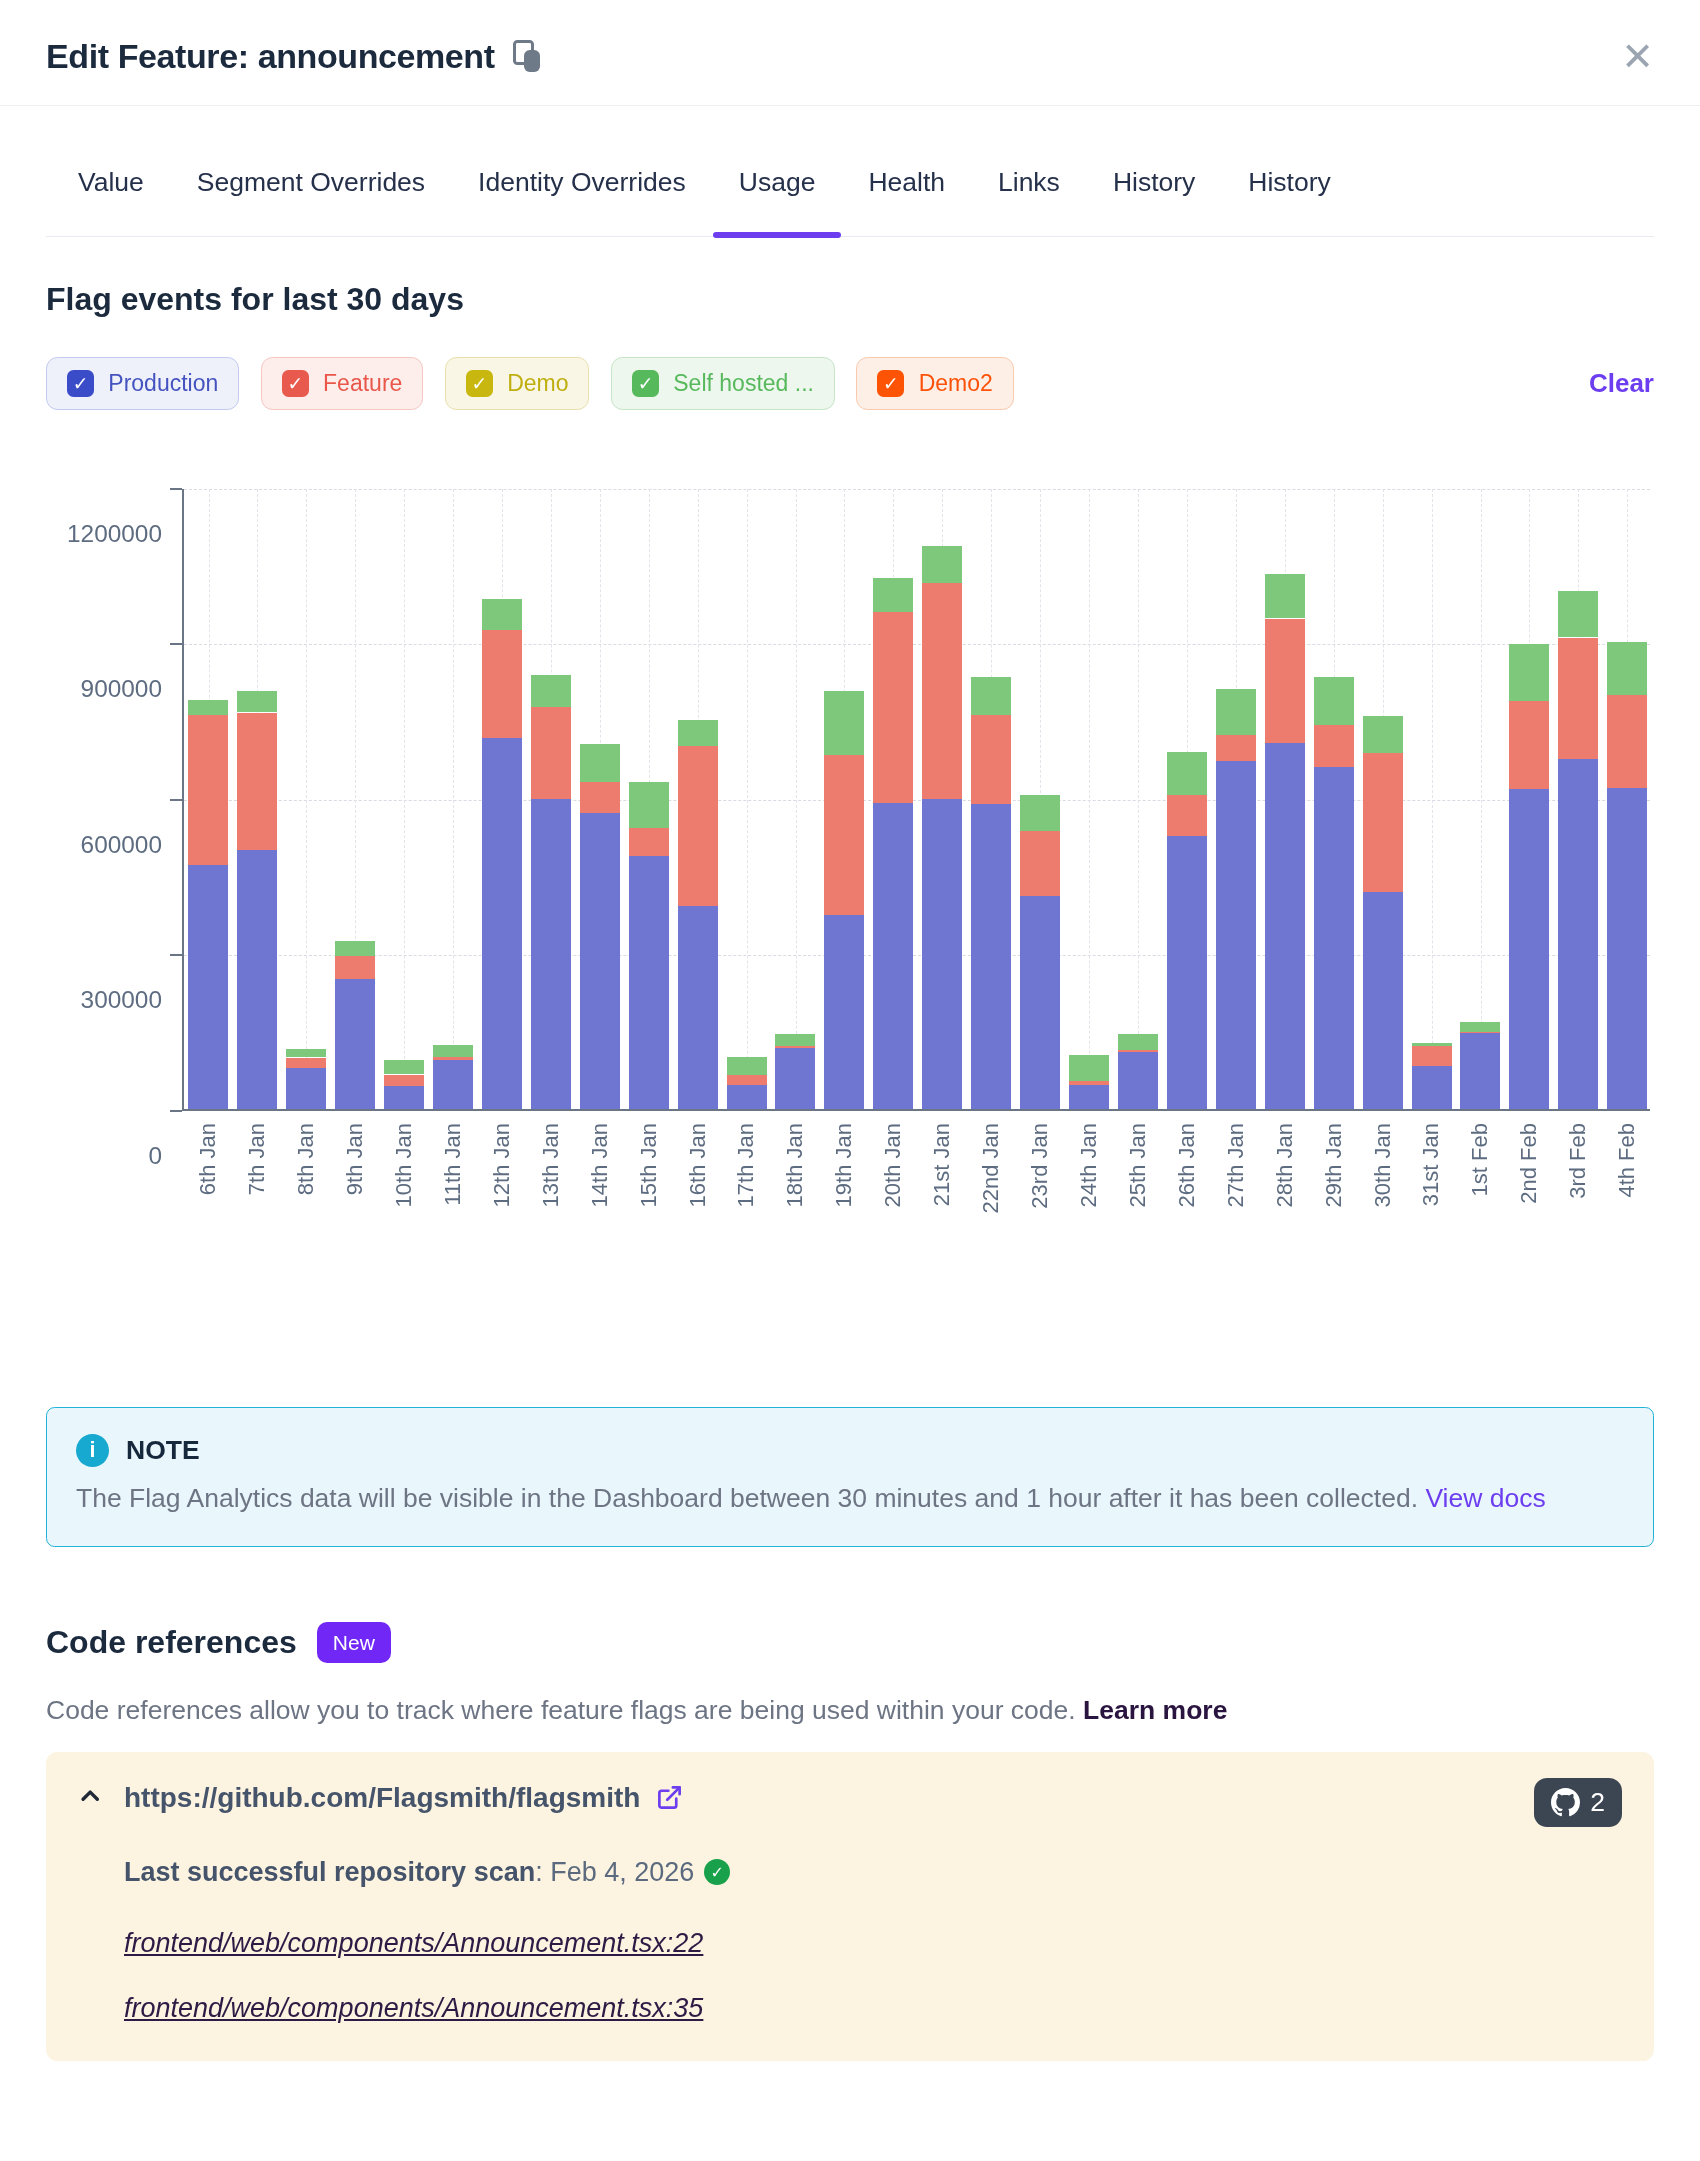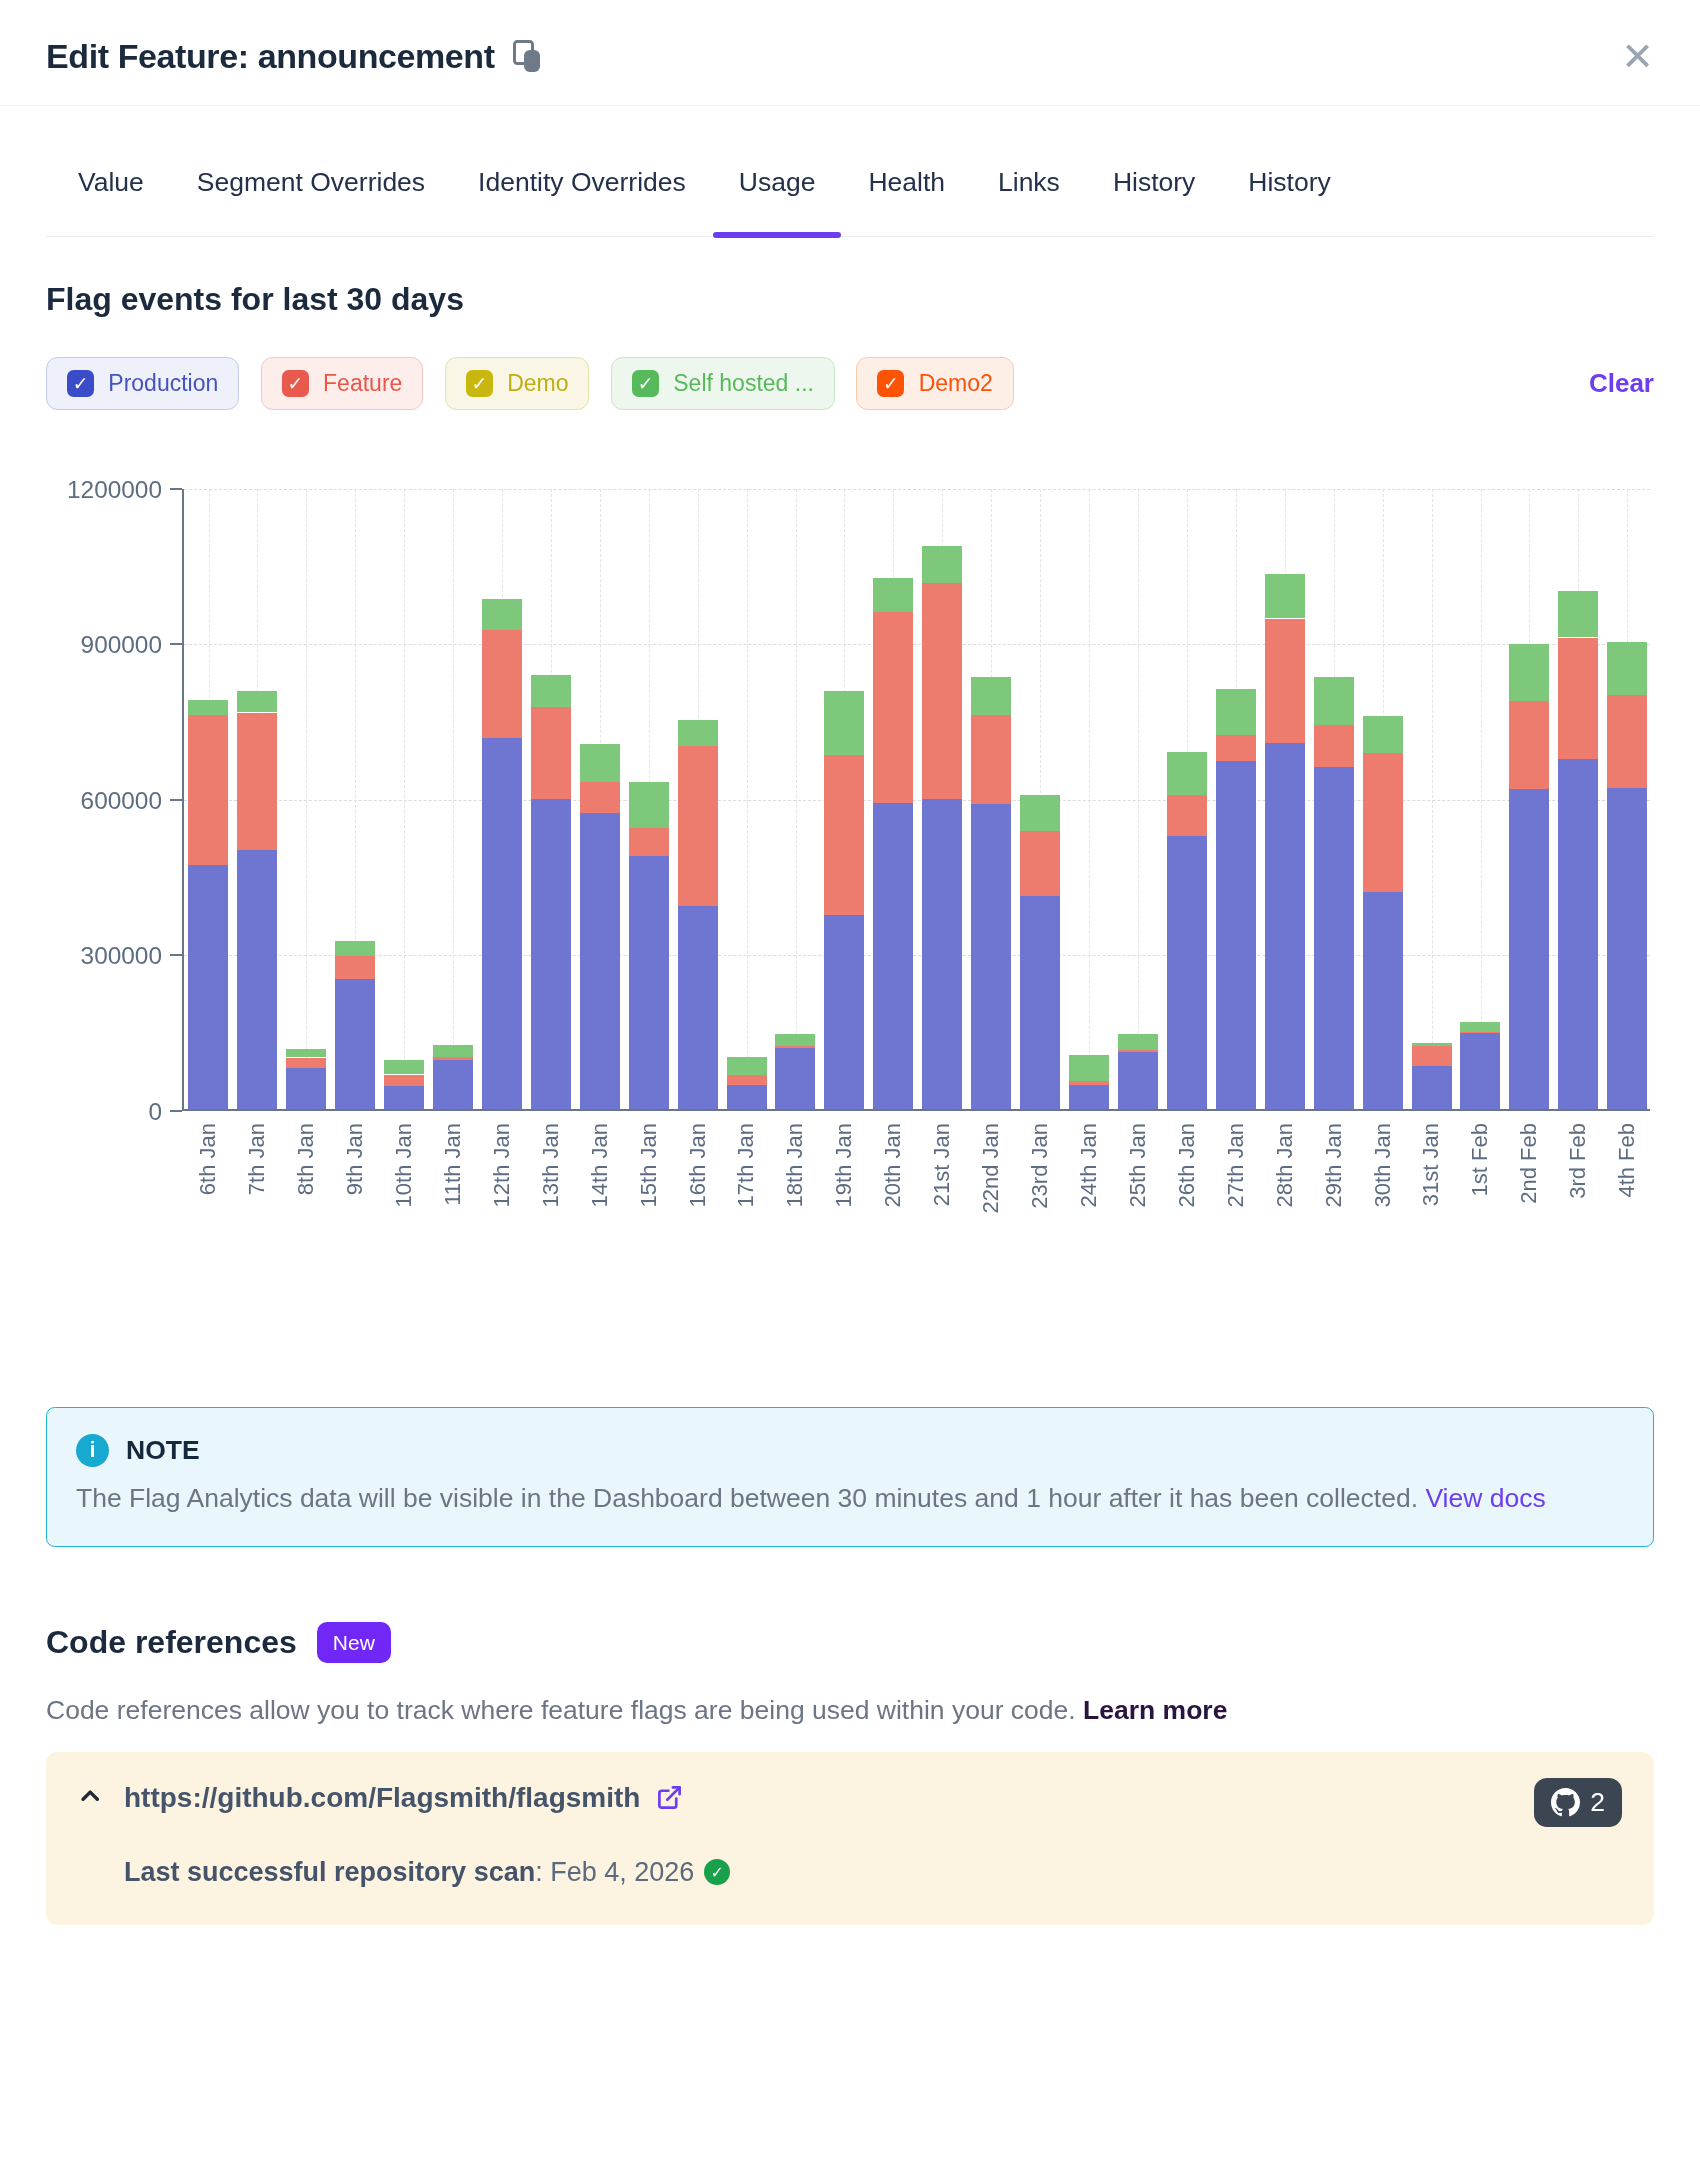--- a/index.html
+++ b/index.html
@@ -38,21 +38,21 @@
   .env-pill { display:flex; align-items:center; gap:14.3px; height:53px; padding:0 20px;
     border:1.4px solid; border-radius:11.5px; font-size:23px; cursor:pointer; }
   .env-checkbox { width:27px; height:27px; border-radius:6.5px; color:#fff; display:flex;
     align-items:center; justify-content:center; font-size:18.7px; font-weight:700; }
   .clear-link { margin-left:auto; color:#6d3ef0; font-size:26px; font-weight:600; cursor:pointer; }
 
   
   .chart-area { position:relative; margin:79px 46px 0 46px; height:771px; }
   .chart-yaxis { position:absolute; left:0; top:0; width:136px; height:624px; }
   .ytick-label { position:absolute; right:20px; width:115px; text-align:right;
-    font-size:24.4px; line-height:29px; color:#5d6c80; }
+    font-size:24.4px; line-height:29px; color:#5d6c80;margin-top:44px; }
   .chart-plot { position:absolute; left:136px; top:0; width:1468px; height:622px;
     border-left:2.2px solid #6a7585; border-bottom:2.2px solid #6a7585; }
   .ytick-mark { position:absolute; left:-14.3px; width:12.2px; height:2.2px; background:#6a7585; }
   .hgrid { position:absolute; left:0; width:100%; height:0; border-top:1.4px dashed #d8dce2; }
   .vgrid { position:absolute; top:0; height:100%; width:0; border-left:1.4px dashed #e2e4ea; }
   .bar-seg { position:absolute; }
   .xlabel { position:absolute; top:634px; width:122px; height:24.4px; line-height:24.4px;
     text-align:right; font-size:22px; color:#5d6c80; transform-origin:top right;
     transform:rotate(-90deg); white-space:nowrap; }
 
@@ -360,16 +360,20 @@
             <path d="M8 0C3.58 0 0 3.58 0 8c0 3.54 2.29 6.53 5.47 7.59.4.07.55-.17.55-.38 0-.19-.01-.82-.01-1.49-2.01.37-2.53-.49-2.69-.94-.09-.23-.48-.94-.82-1.13-.28-.15-.68-.52-.01-.53.63-.01 1.08.58 1.23.82.72 1.21 1.87.87 2.33.66.07-.52.28-.87.51-1.07-1.78-.2-3.64-.89-3.64-3.95 0-.87.31-1.59.82-2.15-.08-.2-.36-1.02.08-2.12 0 0 .67-.21 2.2.82.64-.18 1.32-.27 2-.27s1.36.09 2 .27c1.53-1.04 2.2-.82 2.2-.82.44 1.1.16 1.92.08 2.12.51.56.82 1.27.82 2.15 0 3.07-1.87 3.75-3.65 3.95.29.25.54.73.54 1.48 0 1.07-.01 1.93-.01 2.2 0 .21.15.46.55.38A8.01 8.01 0 0 0 16 8c0-4.42-3.58-8-8-8z"></path>
           </svg>
         <span class="gh-count">2</span>
       </span>
     </div>
     <div class="scan-row">
       <span class="scan-label">Last successful repository scan</span>
       <span>: Feb 4, 2026</span>
       <span class="scan-check">✓</span>
     </div>
+    <div class="file-links">
+      <span class="file-link">frontend/web/components/Announcement.tsx:22</span>
+      <span class="file-link">frontend/web/components/Announcement.tsx:35</span>
+    </div>
   </div>
 
 </div>
 
 
 </body></html>

